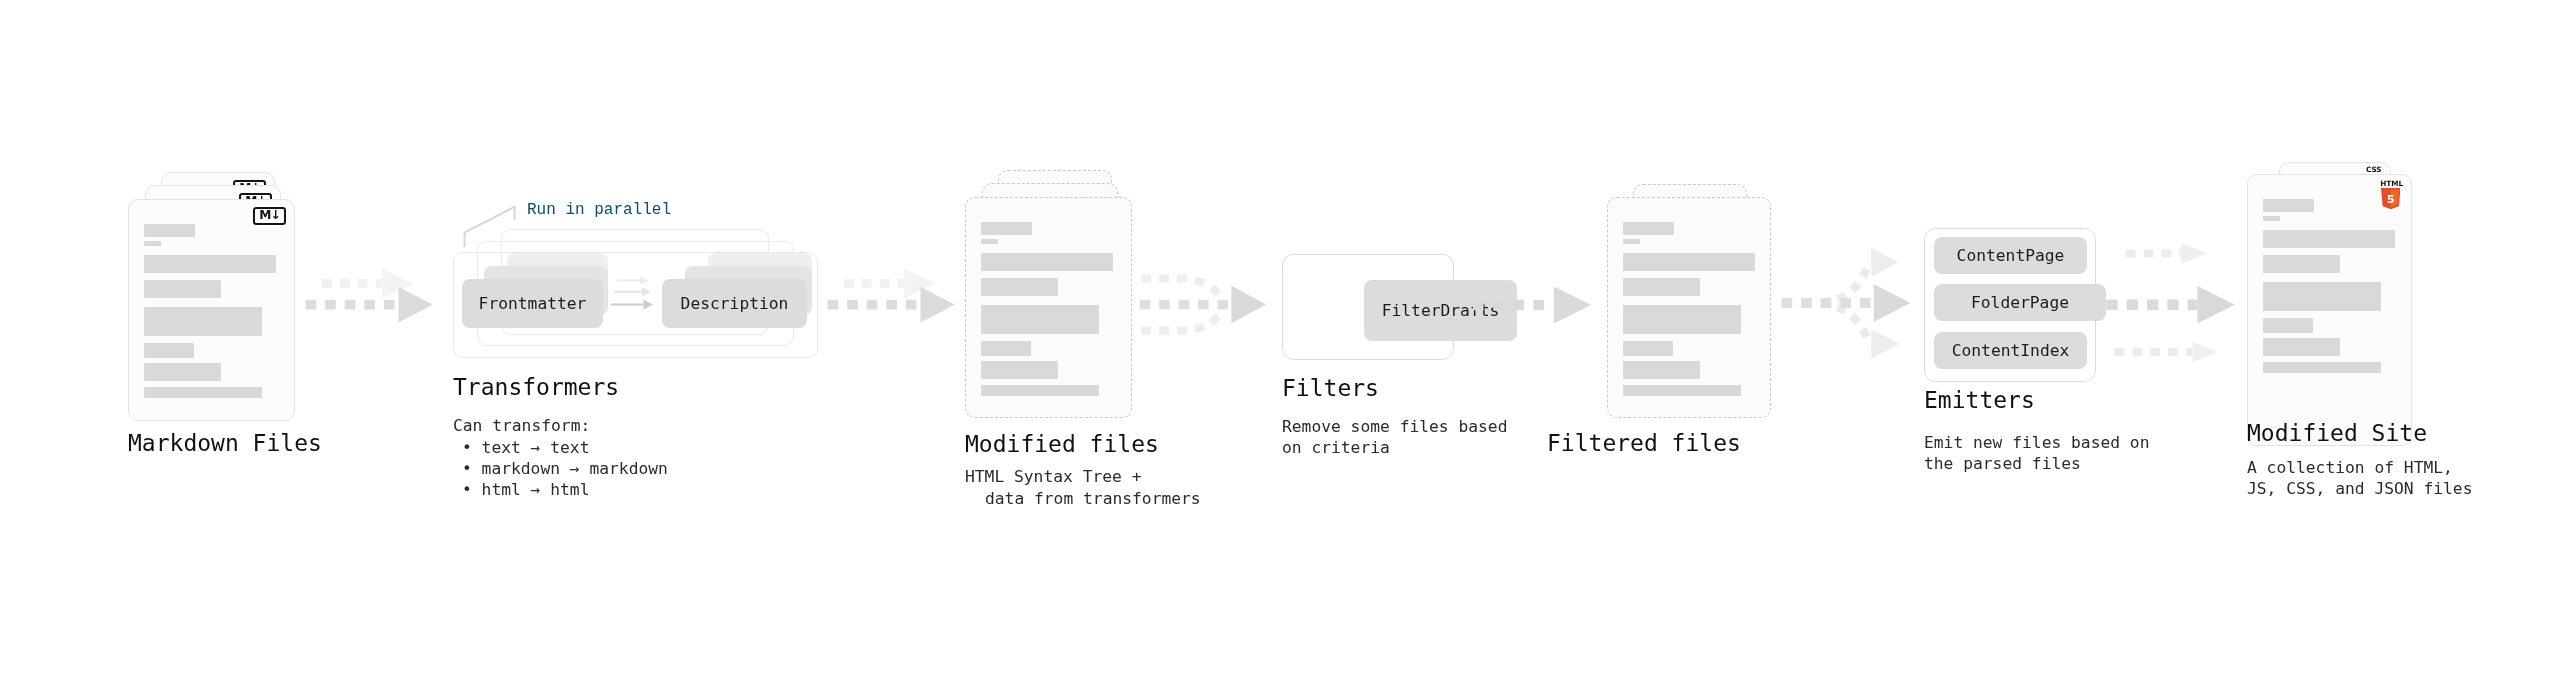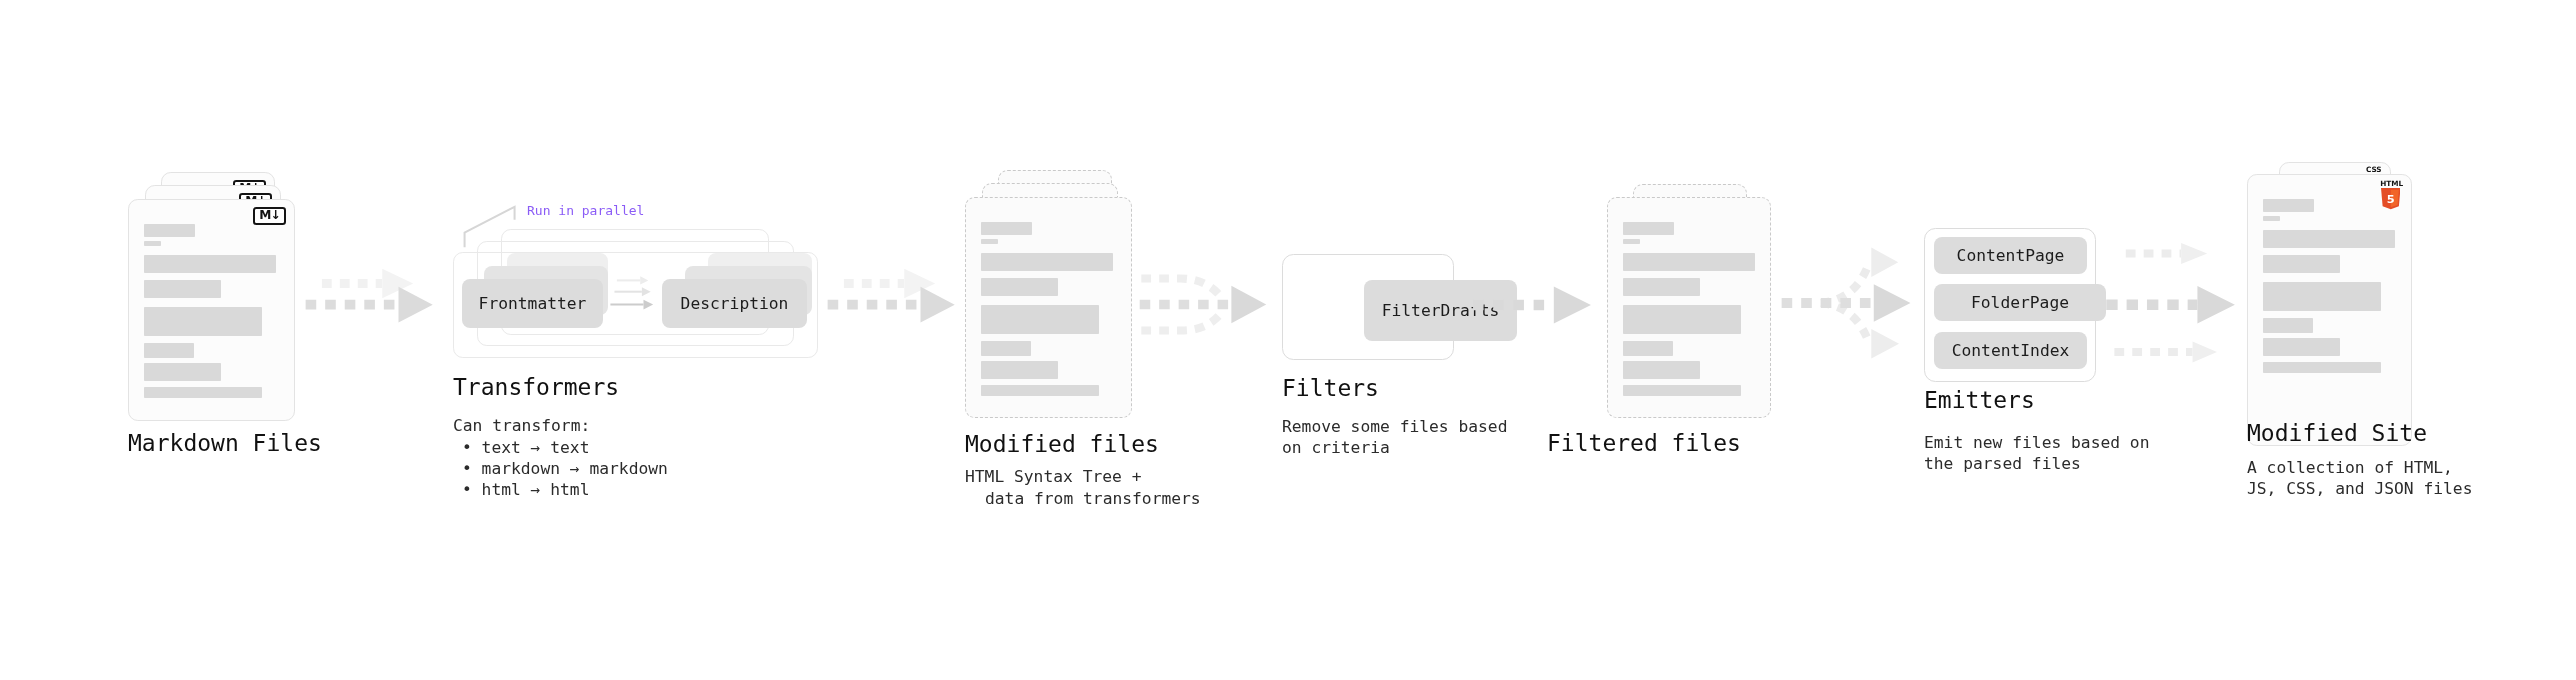--- a/index.html
+++ b/index.html
@@ -51,21 +51,21 @@
   .pill{position:absolute;box-sizing:border-box;background:#dcdcdc;border-radius:8.1px;
         display:flex;align-items:center;justify-content:center;
         font-size:16.3px;color:#1c1c1c;}
   .gpill{position:absolute;border-radius:8.1px;}
   .gpill.l2{background:#e4e4e4;}
   .gpill.l3{background:#efefef;}
 
   
   .stage-title{position:absolute;font-size:23px;line-height:24.4px;color:#111111;white-space:nowrap;}
   .stage-sub{position:absolute;font-size:16.3px;line-height:21px;color:#2b2b2b;white-space:nowrap;}
-  .annotation{position:absolute;font-size:13px;line-height:19.5px;color:#8b5cf6;white-space:nowrap;}
+  .annotation{position:absolute;font-size:16px;line-height:19.5px;color:#0c4a6e;white-space:nowrap;font-family:Liberation Mono, monospace;}
 
   .arrow-svg{position:absolute;display:block;}
 </style>
 </head>
 <body>
 
 <div class="canvas">
 
   <div>
     <div class="card" style="left:161px;top:172px;width:114px;height:198px;">

